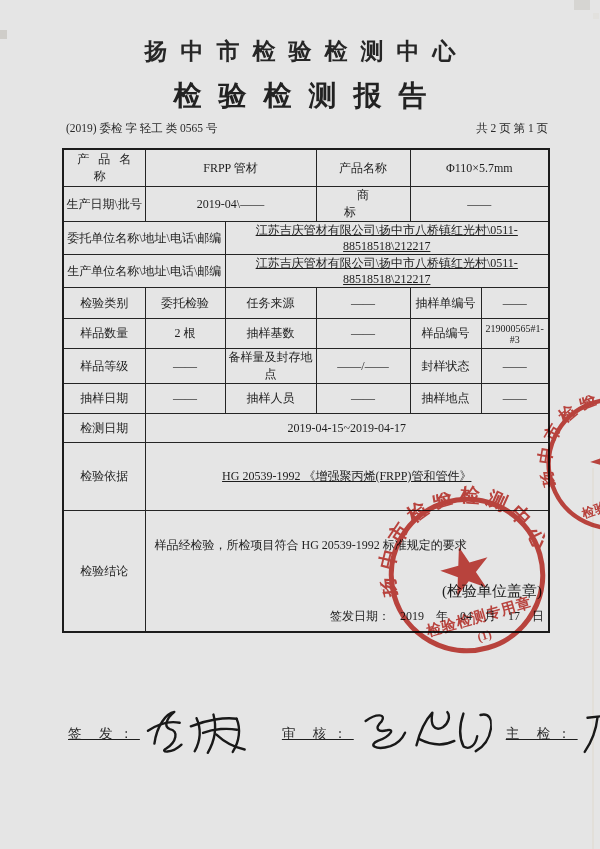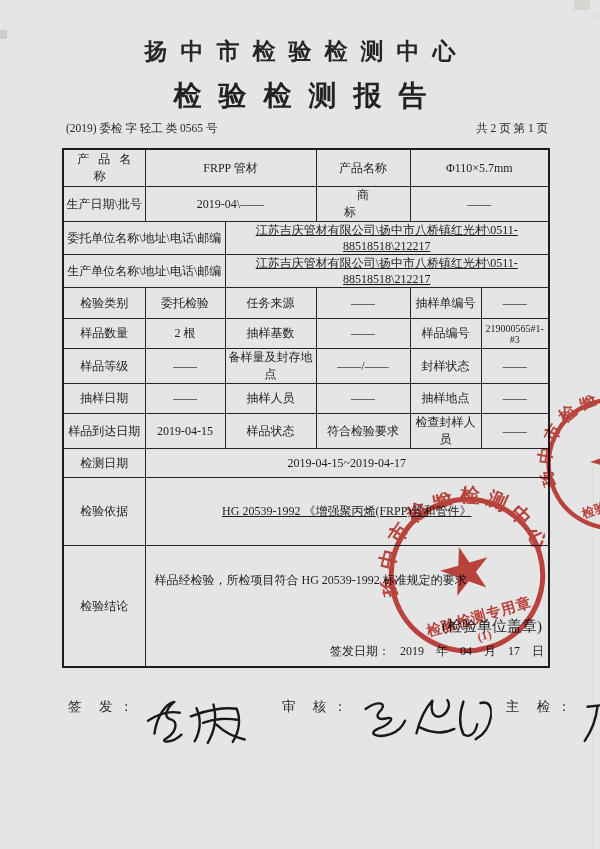--- a/index.html
+++ b/index.html
@@ -50,21 +50,21 @@
   .ls-wide{letter-spacing:26px;text-indent:26px;}
   .ls-mid{letter-spacing:22px;text-indent:22px;}
   .concl-box{position:relative;height:118px;}
   .concl-text{position:absolute;left:9px;right:4px;top:24px;text-align:left;line-height:1.5;}
   .seal-note{position:absolute;right:6px;top:70px;font-size:15px;}
   .issue-line{position:absolute;right:4px;top:96px;white-space:nowrap;}
   .issue-line .dt{word-spacing:9px;margin-left:10px;}
   
   .sign-row{
     position:absolute;left:62px;top:698px;width:538px;height:72px;
-    display:flex;align-items:flex-start;
+    display:flex;align-items:center;text-decoration:underline;
   }
   .sig-label{font-size:13.5px;letter-spacing:7px;white-space:nowrap;color:#2a2a2a;}
   .sig{flex:none;transform:rotate(-2deg);margin-top:-6px;}
   .sig path{fill:none;stroke:#191919;stroke-width:2.4;stroke-linecap:round;stroke-linejoin:round;}
   
   .stamp{position:absolute;mix-blend-mode:multiply;opacity:.92;pointer-events:none;}
   .stamp1{left:381px;top:489px;width:172px;height:172px;transform:rotate(-16deg);}
   .stamp2{left:540px;top:391px;width:146px;height:146px;transform:rotate(-20deg);}
   .stamp svg{width:100%;height:100%;display:block;}
   .stamp text{font-family:"Liberation Serif","DejaVu Serif",serif;font-weight:bold;}
@@ -148,28 +148,20 @@
       </tr>
       <tr class="h29">
         <td>抽样日期</td>
         <td>——</td>
         <td>抽样人员</td>
         <td>——</td>
         <td>抽样地点</td>
         <td>——</td>
       </tr>
       <tr class="h28">
-        <td class="f11">样品到达日期</td>
-        <td>2019-04-15</td>
-        <td>样品状态</td>
-        <td>符合检验要求</td>
-        <td class="f11">检查封样人员</td>
-        <td>——</td>
-      </tr>
-      <tr class="h28">
         <td>检测日期</td>
         <td colspan="5">2019-04-15~2019-04-17</td>
       </tr>
       <tr class="h67">
         <td>检验依据</td>
         <td colspan="5" class="left topal">HG 20539-1992 《增强聚丙烯(FRPP)管和管件》</td>
       </tr>
       <tr class="h120">
         <td>检验结论</td>
         <td colspan="5" style="padding:0">

